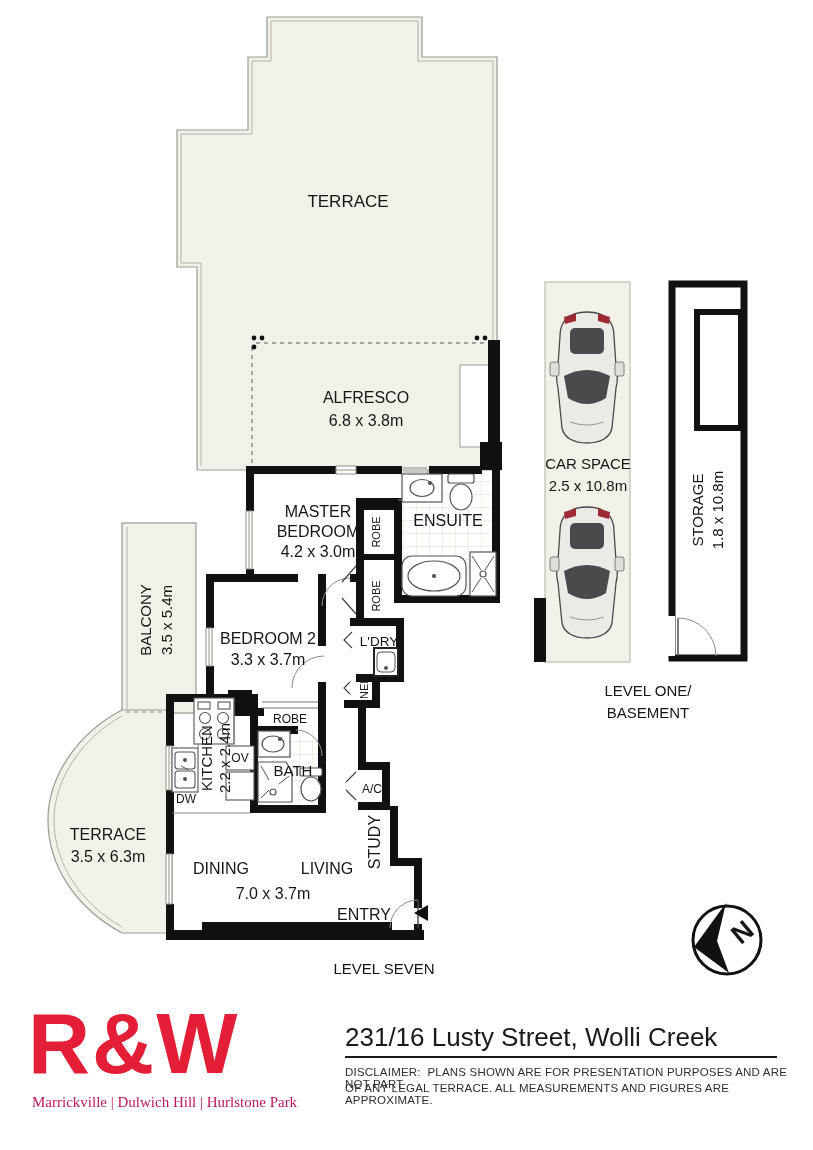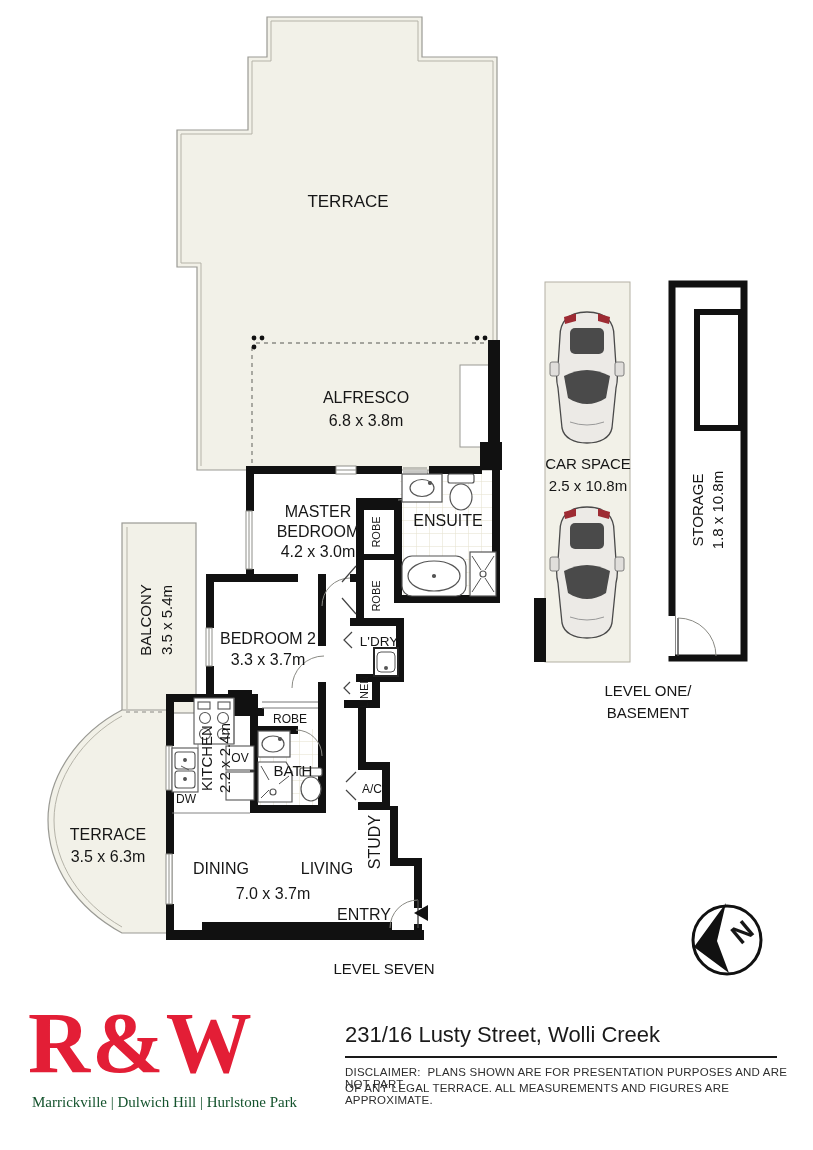--- a/index.html
+++ b/index.html
@@ -1,26 +1,26 @@
 <!DOCTYPE html>
 <html><head>
 <meta charset="utf-8">
 <style>
   html,body{margin:0;padding:0;background:#ffffff;}
   body{width:813px;height:1150px;position:relative;overflow:hidden;
        font-family:"Liberation Sans",sans-serif;}
   svg{position:absolute;left:0;top:0;}
   text{font-family:"Liberation Sans",sans-serif;fill:#161616;}
   .footer-brand{position:absolute;left:28px;top:1000px;
-     font-family:Liberation Serif, serif;font-weight:bold;
+     font-family:Liberation Sans, sans-serif;font-weight:bold;
      font-size:86px;line-height:1.0;color:#e31e36;letter-spacing:2px;}
   .footer-tagline{position:absolute;left:32px;top:1094px;
      font-family:"Liberation Serif",serif;font-size:15px;color:#e31e36;}
   .footer-address{position:absolute;left:345px;top:1022px;
-     font-size:22px;color:#1a1a1a;}
+     font-size:26px;color:#1a1a1a;}
   .footer-rule{position:absolute;left:345px;top:1056px;width:432px;height:2px;background:#1a1a1a;}
   .footer-disc{position:absolute;left:345px;font-size:11.5px;color:#2e2e2e;
      letter-spacing:0.2px;white-space:pre-wrap;}
   .d1{top:1066px;} .d2{top:1082px;}
 </style>
 </head>
 <body>
 
 <svg width="813" height="1000" viewBox="0 0 813 1000">
   <defs>
@@ -319,17 +319,17 @@
 
     <text x="703" y="510" font-size="15" text-anchor="middle" transform="rotate(-90 703 510)">STORAGE</text>
     <text x="723" y="510" font-size="15" text-anchor="middle" transform="rotate(-90 723 510)">1.8 x 10.8m</text>
 
     <text x="648" y="696" font-size="15" text-anchor="middle">LEVEL ONE/</text>
     <text x="648" y="718" font-size="15" text-anchor="middle">BASEMENT</text>
   </g>
 </svg>
 
 <div class="footer-brand" style="color: rgb(227, 30, 54);">R&amp;W</div>
-<div class="footer-tagline" style="color: #14532d;">Marrickville | Dulwich Hill | Hurlstone Park</div>
+<div class="footer-tagline" style="color: #be185d;">Marrickville | Dulwich Hill | Hurlstone Park</div>
 <div class="footer-address">231/16 Lusty Street, Wolli Creek</div>
 <div class="footer-rule"></div>
 <div class="footer-disc d1">DISCLAIMER:  PLANS SHOWN ARE FOR PRESENTATION PURPOSES AND ARE NOT PART</div>
 <div class="footer-disc d2">OF ANY LEGAL TERRACE. ALL MEASUREMENTS AND FIGURES ARE APPROXIMATE.</div>
 
 </body></html>

